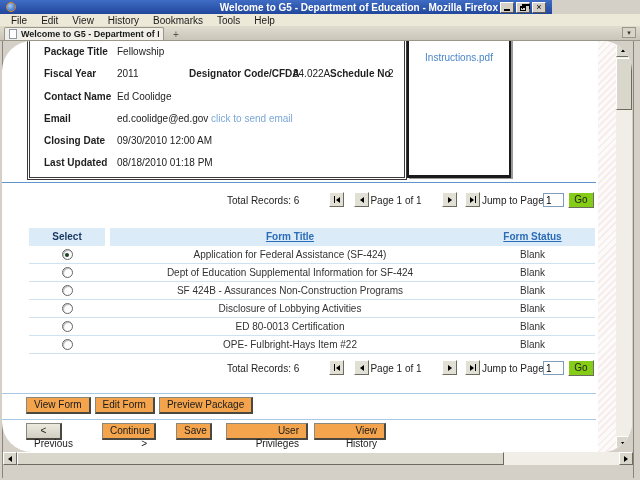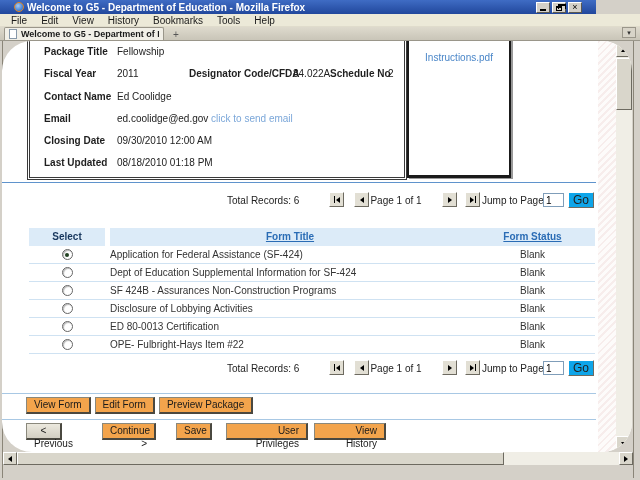--- a/index.html
+++ b/index.html
@@ -1,21 +1,21 @@
 <!DOCTYPE html>
 <html><head>
 <meta charset="utf-8">
 <style>
   * { margin:0; padding:0; box-sizing:border-box; font-family:"Liberation Sans", sans-serif; }
   html,body { width:640px; height:480px; overflow:hidden; background:#d4d0c8; }
   .window { position:relative; width:640px; height:480px; background:#d4d0c8; overflow:hidden; }
 
   
-  .titlebar { position:absolute; left:0; top:0; width:596px; height:14px;
-    background:linear-gradient(180deg,#3f6cc4,#21479c); display:flex; align-items:center; padding:0 14px; }
+  .titlebar { position:absolute; left:0; top:0; width:552px; height:14px;
+    background:linear-gradient(180deg,#3f6cc4,#21479c); display:flex; align-items:center; padding:0 6px;text-align:right; }
   .ff-icon { width:10px; height:10px; border-radius:50%; background:radial-gradient(circle at 38% 35%, #a8ccf2 0%, #3d7dd6 70%); border:1.5px solid #e8851a; margin-right:3px; flex:0 0 auto; }
   .title-text { color:#fff; font-size:10px; font-weight:bold; white-space:nowrap; flex:1; }
   .winbtn { width:14px; height:11px; background:#d4d0c8; border:1px solid; border-color:#fff #5a5850 #5a5850 #fff;
     margin-left:2px; display:flex; align-items:center; justify-content:center; font-size:9px; line-height:9px; color:#000; }
   .g-min { width:6px; height:2px; background:#000; margin-top:5px; }
   .g-rest { width:6px; height:5px; border:1px solid #000; border-top-width:2px; position:relative; background:#d4d0c8; margin-top:2px; }
   .g-rest::before { content:""; position:absolute; top:-4px; left:1px; width:6px; height:3px; border:1px solid #000; border-top-width:2px; border-bottom:none; }
 
   .menubar { position:absolute; left:0; top:14px; width:640px; height:13px; background:#ece9d8; display:flex; align-items:center; padding-left:4px; border-bottom:1px solid #e0dccc; }
   .menu-item { font-size:10px; color:#1a1a1a; padding:0 7px; height:13px; line-height:13px; }
@@ -68,36 +68,36 @@
 
   .blue-line  { position:absolute; left:0; width:594px; height:1px; background:#5f93cc; }
   .thin-line  { position:absolute; left:0; width:594px; height:1px; background:#a8c8e4; }
 
   .pagebar { position:absolute; left:0; width:596px; height:24px; }
   .pb-total { position:absolute; left:225px; top:5px; color:#222; }
   .pb-btn { position:absolute; top:2px; width:15px; height:15px; background:#e2dfd4; border:1px solid; border-color:#fff #6d6a60 #6d6a60 #fff; display:flex; align-items:center; justify-content:center; gap:1px; }
   .pb-page { position:absolute; left:363px; top:5px; width:62px; text-align:center; color:#222; }
   .pb-jumplbl { position:absolute; left:480px; top:5px; color:#222; }
   .pb-input { position:absolute; left:541px; top:3px; width:21px; height:14px; border:1px solid #7f9db9; font-size:10px; padding:0 2px; }
-  .pb-go { position:absolute; left:566px; top:2px; width:26px; height:16px; background:#0ea5e9; border:1px solid; border-color:#fff #6d6a60 #6d6a60 #fff; font-size:12px; text-align:center; line-height:14px; color:#222; }
+  .pb-go { position:absolute; left:566px; top:2px; width:26px; height:16px; background:#84cc16; border:1px solid; border-color:#fff #6d6a60 #6d6a60 #fff; font-size:10px; text-align:center; line-height:14px; color:#222; }
 
   .grid-header { position:absolute; left:27px; top:187px; width:566px; height:18px; display:flex; }
   .th-select { width:76px; background:#dcebf8; text-align:center; line-height:18px; font-weight:bold; color:#17365d; }
   .th-gap { width:5px; }
   .th-main { flex:1; background:#dcebf8; display:flex; }
   .th-title { flex:1; text-align:center; line-height:18px; }
   .th-status { width:125px; text-align:center; line-height:18px; }
   .hlink { color:#2a6cb5; font-weight:bold; text-decoration:underline; }
 
   .grid-rows { position:absolute; left:27px; top:205px; width:566px; }
   .grow { display:flex; height:18px; border-bottom:1px solid #cfe2f2; align-items:center; }
   .td-select { width:76px; display:flex; justify-content:center; }
   .td-gap { width:5px; }
   .td-main { flex:1; display:flex; align-items:center; }
-  .td-title { flex:1; color:#333; }
+  .td-title { flex:1; text-align:center; color:#333; }
   .td-status { width:125px; text-align:center; color:#333; }
   .radio { width:11px; height:11px; border-radius:50%; border:1px solid #666; background:#fff; box-shadow:inset 1px 1px 1px #bbb; position:relative; }
   .radio.checked::after { content:""; position:absolute; left:2.5px; top:2.5px; width:4px; height:4px; border-radius:50%; background:#224222; }
 
   .btnrow { position:absolute; left:24px; display:flex; gap:4px; }
   .obtn { height:17px; background:#f3a44c; border:1px solid #8a887c; border-right:2px solid #4a4840; border-bottom:2px solid #4a4840; font-size:10px; color:#1a1a1a; text-align:right; line-height:13px; padding:0 7px; }
   .gbtn { height:17px; background:linear-gradient(180deg,#ece9de,#d2cec2); border:1px solid #8a887c; border-right:2px solid #4a4840; border-bottom:2px solid #4a4840; font-size:10px; color:#1a1a1a; text-align:center; line-height:13px; padding:0 7px; }
   .abs { position:absolute; }
 </style>
 </head>

